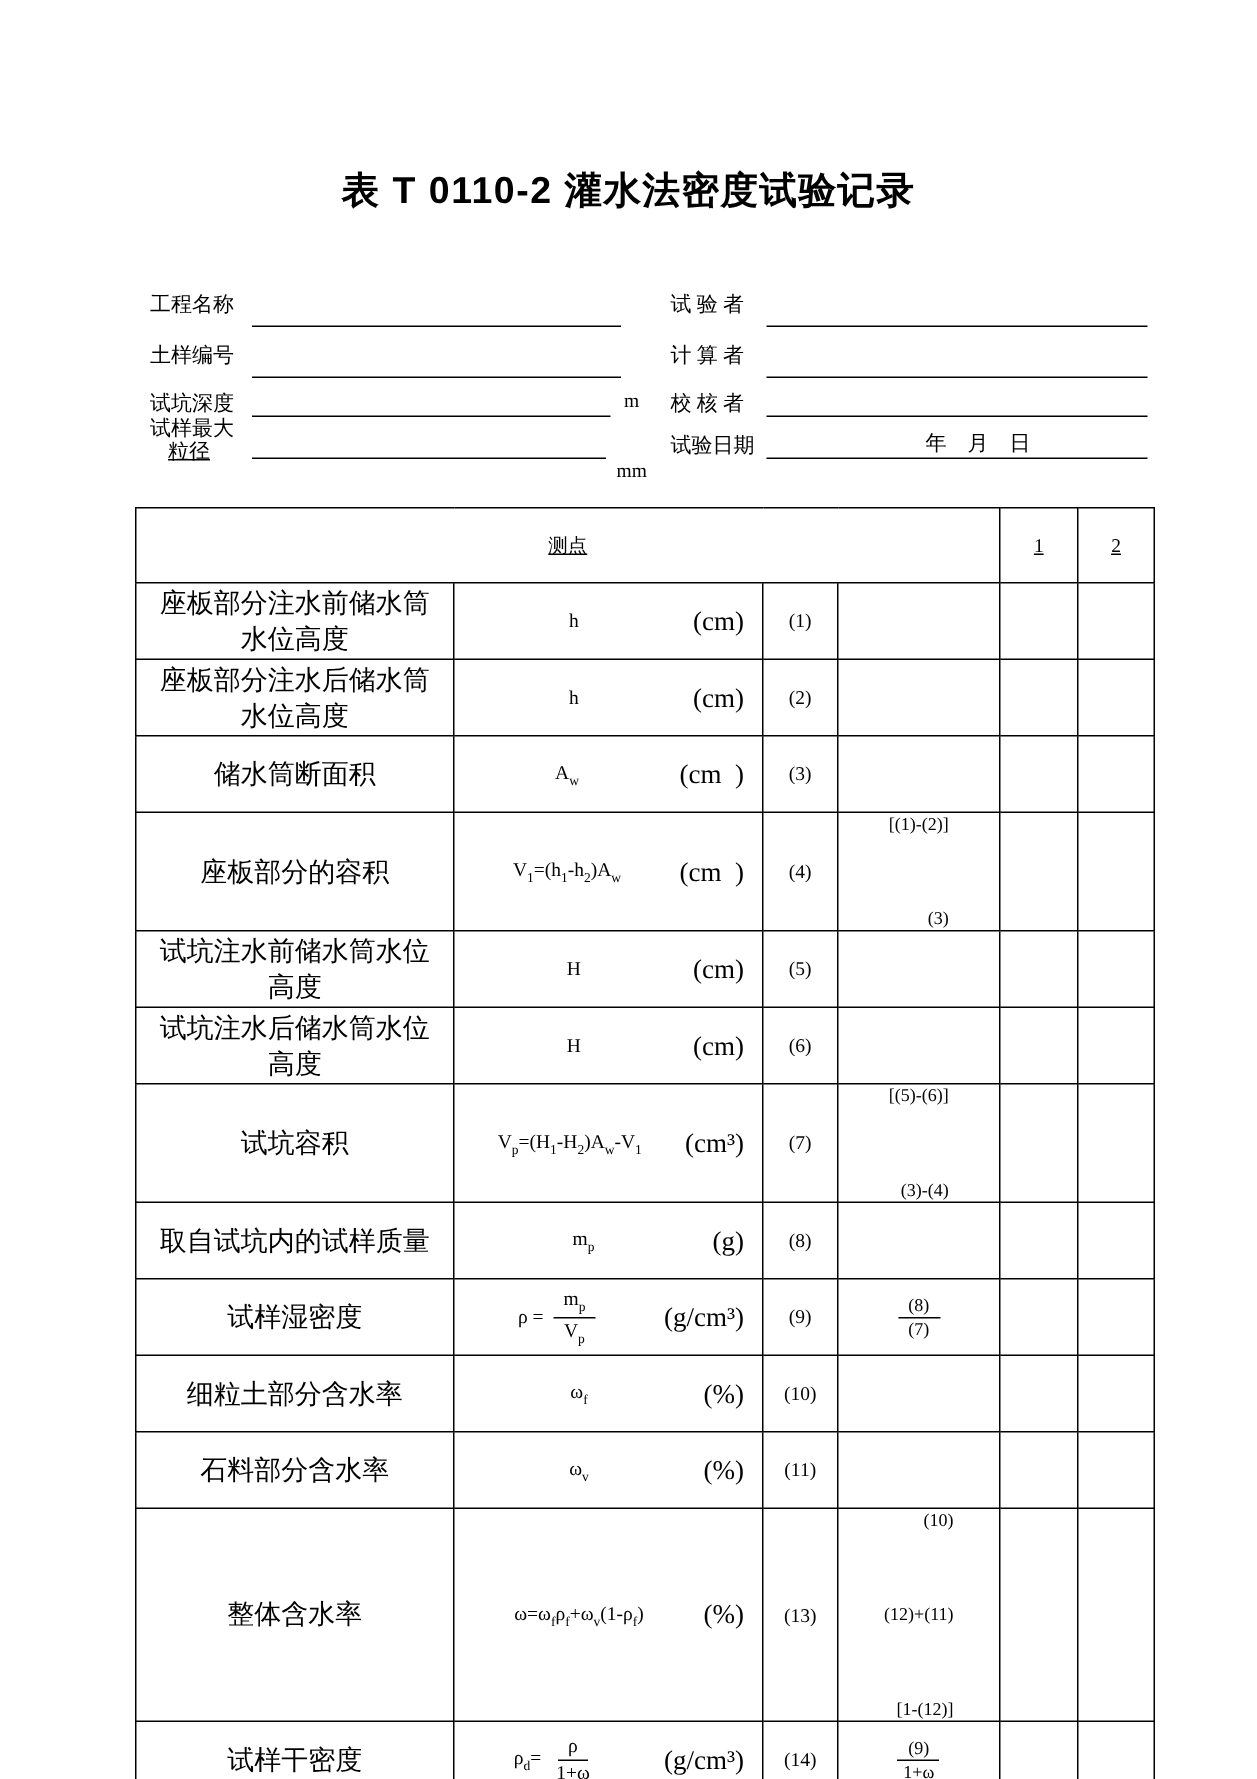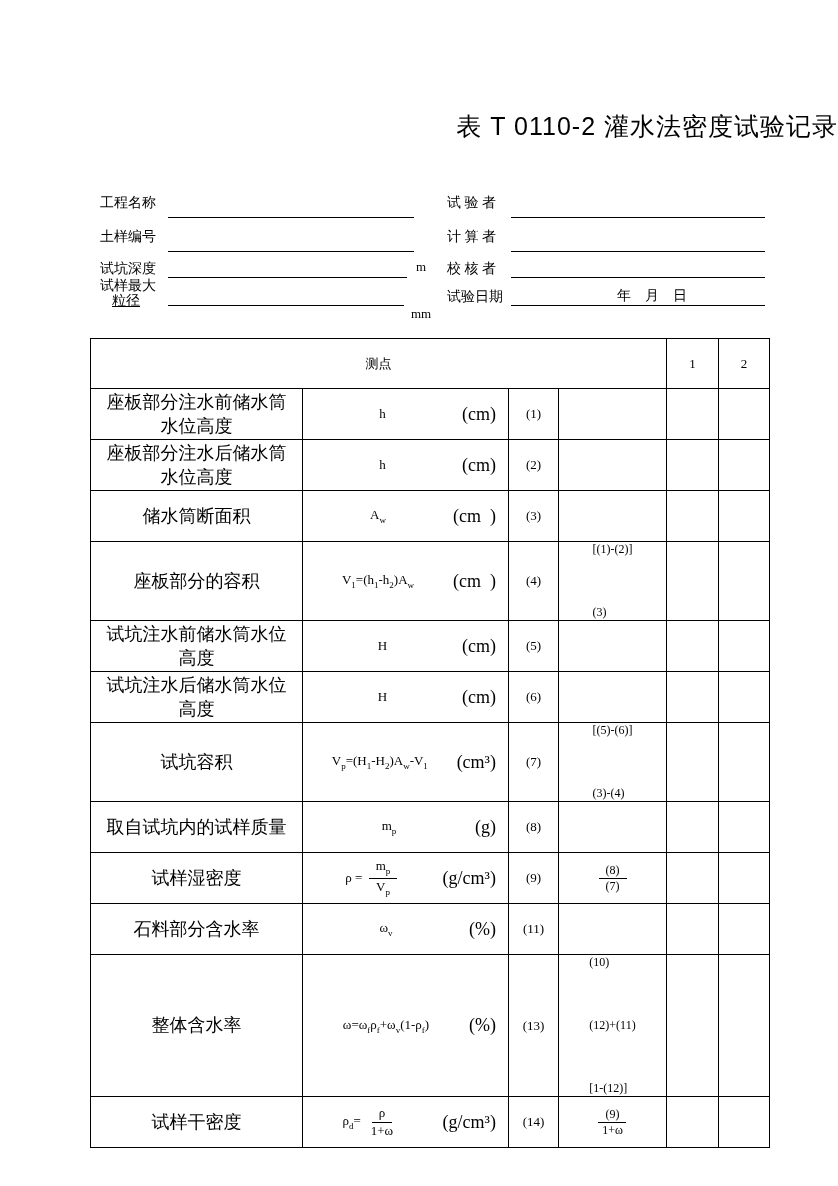--- a/index.html
+++ b/index.html
@@ -1,46 +1,46 @@
 <!DOCTYPE html>
 <html><head>
 <meta charset="utf-8">
 <style>
   html,body{margin:0;padding:0;background:#fff;}
   .page{position:relative;width:838px;height:1186px;background:#ffffff;color:#000;
         font-family:"Liberation Serif","DejaVu Serif",serif;}
-  .title{position:absolute;top:110px;left:0;width:100%;text-align:right;
-         font-size:25px;font-weight:normal;letter-spacing:1px;
+  .title{position:absolute;top:110px;left:0;width:100%;text-align:center;
+         font-size:25px;font-weight:bold;letter-spacing:1px;
          font-family:"Liberation Sans","DejaVu Sans",sans-serif;}
   
   .lbl{position:absolute;font-size:14px;white-space:pre;}
   .uline{position:absolute;height:0;border-bottom:1px solid #000;}
   .unit-lbl{position:absolute;font-size:13px;}
   .date-val{position:absolute;font-size:14px;white-space:pre;}
   
   table.t{position:absolute;left:90px;top:338px;border-collapse:collapse;table-layout:fixed;}
   table.t td{border:1px solid #000;padding:0;vertical-align:middle;}
-  tr.hrow{height:50px;}
+  tr.hrow{height:50px;text-decoration:underline;}
   tr.drow{height:51px;}
   td.mergehead{text-align:center;font-size:13px;}
   td.pthead{text-align:center;font-size:13px;}
   td.name{text-align:center;font-size:18px;line-height:1.35;white-space:pre-line;padding:0 3px;}
   td.formula .fwrap{display:flex;align-items:center;width:100%;}
   .expr{flex:1;display:flex;align-items:center;justify-content:center;font-size:13px;}
   .unit{font-size:18px;padding-right:12px;white-space:pre;}
   td.num{text-align:center;font-size:13px;}
   td.calc{text-align:center;font-size:12px;}
   .calc-in{display:inline-flex;align-items:center;vertical-align:middle;}
   .seg{white-space:pre;}
   .sb{font-size:9px;vertical-align:-4px;}
   .frac{display:inline-flex;flex-direction:column;align-items:center;vertical-align:middle;
         line-height:1.25;margin:0 3px;}
   .fnum{border-bottom:1px solid #000;padding:0 7px;}
   .fden{padding:0 7px;}
-  .stack{display:inline-flex;flex-direction:column;align-items:flex-start;line-height:1.25;gap:48px;}
+  .stack{display:inline-flex;flex-direction:column;align-items:flex-end;line-height:1.25;gap:48px;}
   td.val{background:#fff;}
 </style>
 </head>
 <body>
 
 <div class="page">
 
   <div class="title">表 T 0110-2 灌水法密度试验记录</div>
 
   <div>
@@ -268,20 +268,37 @@
               <span class="frac">
                 <span class="fnum"><span class="seg"><span>(8)</span></span></span>
                 <span class="fden"><span class="seg"><span>(7)</span></span></span>
               </span>
             </span>
     </td>
     <td class="val"></td>
     <td class="val"></td>
   </tr>
 
+  <tr class="drow">
+    <td class="name">细粒土部分含水率</td>
+    <td class="formula">
+      <div class="fwrap">
+        <span class="expr">
+                <span class="seg"><span>ω</span><span class="sb">f</span></span>
+              </span>
+        <span class="unit">(%)</span>
+      </div>
+    </td>
+    <td class="num">(10)</td>
+    <td class="calc">
+      <span class="calc-in"></span>
+    </td>
+    <td class="val"></td>
+    <td class="val"></td>
+  </tr>
 
   <tr class="drow">
     <td class="name">石料部分含水率</td>
     <td class="formula">
       <div class="fwrap">
         <span class="expr">
                 <span class="seg"><span>ω</span><span class="sb">v</span></span>
               </span>
         <span class="unit">(%)</span>
       </div>

